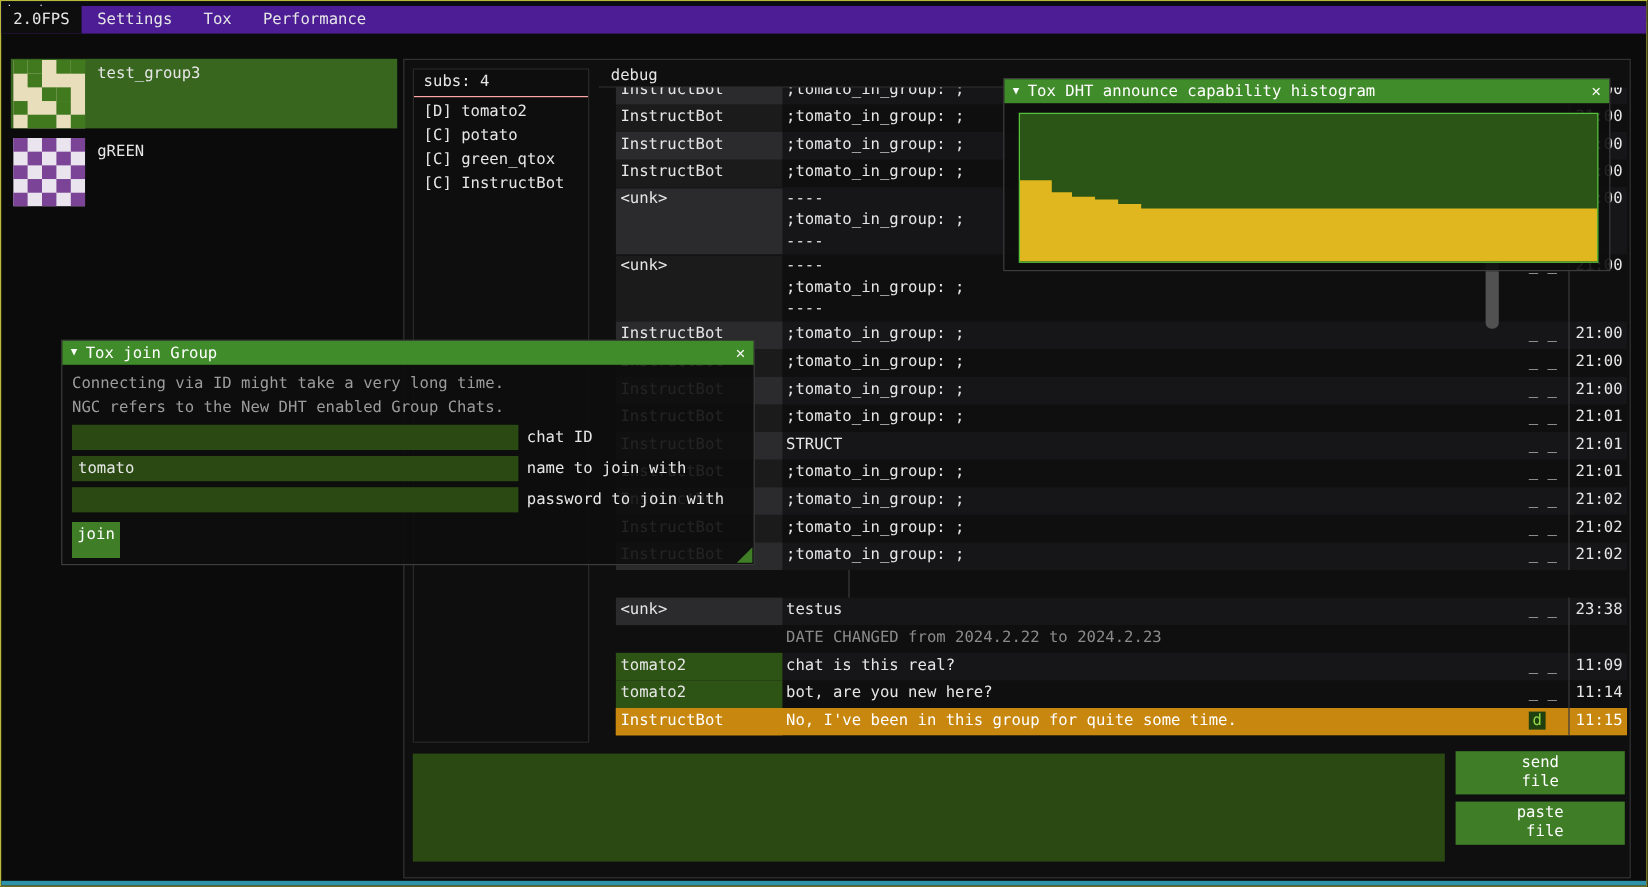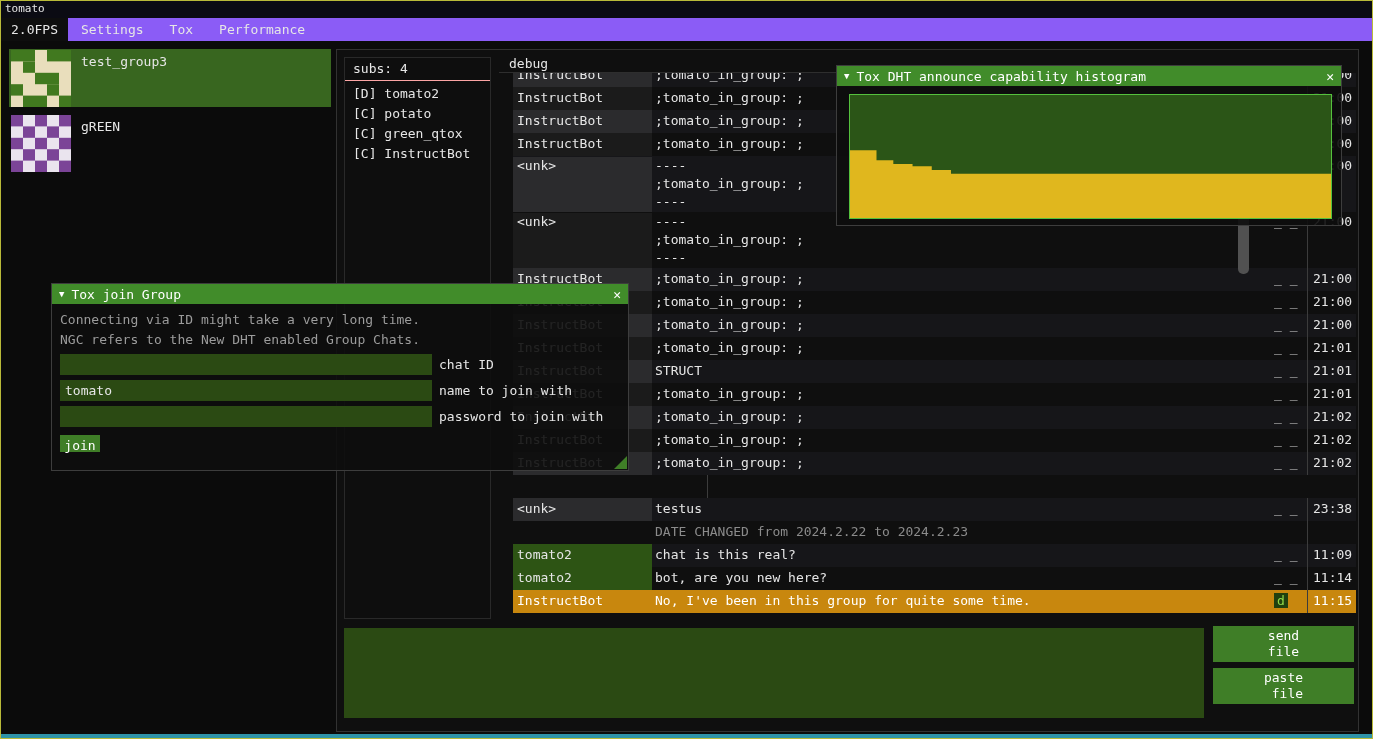--- a/index.html
+++ b/index.html
@@ -2,21 +2,21 @@
 <html><head>
 <meta charset="utf-8">
 <style>
 *{box-sizing:border-box;margin:0;padding:0}
 html,body{background:#060606}
 #app{position:relative;width:1373px;height:739px;background:#0b0b0b;
   border:1px solid #b9ba39;
   font-family:"DejaVu Sans Mono",monospace;font-size:13px;color:#e6e6e6;overflow:hidden}
 #bottom-teal{position:absolute;left:0;right:0;bottom:0;height:4px;background:#2e93a8;z-index:50}
 .titlebar{position:absolute;left:0;top:0;right:0;height:17px;background:#0b0b13;font-size:11px;line-height:16px;padding-left:4px}
-.menubar{position:absolute;left:0;top:17px;right:0;height:23px;background:#8b5cf6;display:flex;align-items:stretch}
+.menubar{position:absolute;left:0;top:4px;right:0;height:23px;background:#4c1d95;display:flex;align-items:stretch}
 .menu-item{padding:0 13px;display:flex;align-items:center}
 .menu-item.fps{background:#0e0e0e;padding:0 10px}
 .mainwin{position:absolute;left:335px;top:48px;width:1023px;height:683px;background:#0f0f0f;border:1px solid #323232}
 .roster{position:absolute;left:8px;top:48px;width:322px}
 .roster-item{display:flex;height:58px;margin-bottom:7px}
 .roster-item.selected{background:#38661f}
 .avatar{width:60px;height:57px;margin:1px 0 0 2px;flex:none;display:block}
 .roster-label{margin-left:10px;padding-top:5px}
 .subs{position:absolute;left:343px;top:56px;width:147px;height:562px;background:#0e0e0e;border:1px solid #292929;z-index:1}
 .subs-header{padding:3px 8px 4px;border-bottom:1px solid #fca5a5;margin-bottom:3px}
@@ -51,21 +51,21 @@
 #histogram-window{left:835px;top:64px;width:506px;height:161px;z-index:11}
 .plot{position:absolute;left:12px;top:28px;width:483px;height:125px;background:#2b5517;border:1px solid #55c13d}
 .plot svg{display:block;width:100%;height:100%}
 #join-window{left:50px;top:282px;width:578px;height:188px;z-index:10}
 .join-body{padding:6px 8px}
 .join-info{color:#9c9c9c;line-height:20px}
 .field-row{display:flex;margin-top:5px;height:21px;line-height:21px}
 .field-row.first{margin-top:4px}
 .text-input{width:372px;height:21px;background:#2b4a13;padding:0 5px;flex:none;overflow:hidden}
 .field-label{margin-left:7px}
-.join-btn{margin-top:8px;width:40px;height:17px;background:#3f7e27;color:#fff;text-align:center;line-height:21px}
+.join-btn{margin-top:8px;width:40px;height:30px;background:#3f7e27;color:#fff;text-align:center;line-height:21px}
 .resize-grip{position:absolute;right:1px;bottom:1px;width:0;height:0;border-left:13px solid transparent;border-bottom:13px solid #3f7e27}
 </style>
 </head>
 <body>
 
 <div id="app">
 
   <div class="titlebar">
     <span>tomato</span>
   </div>

